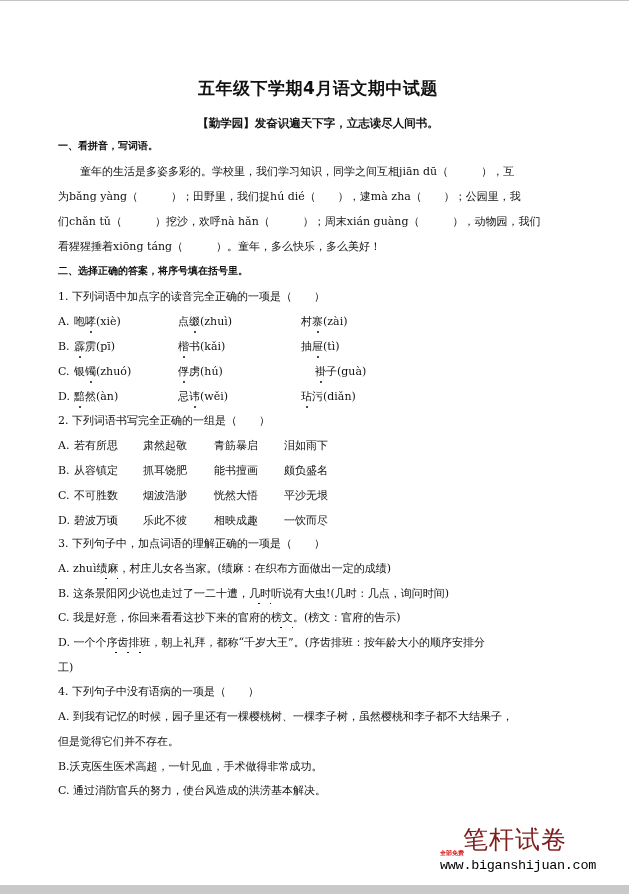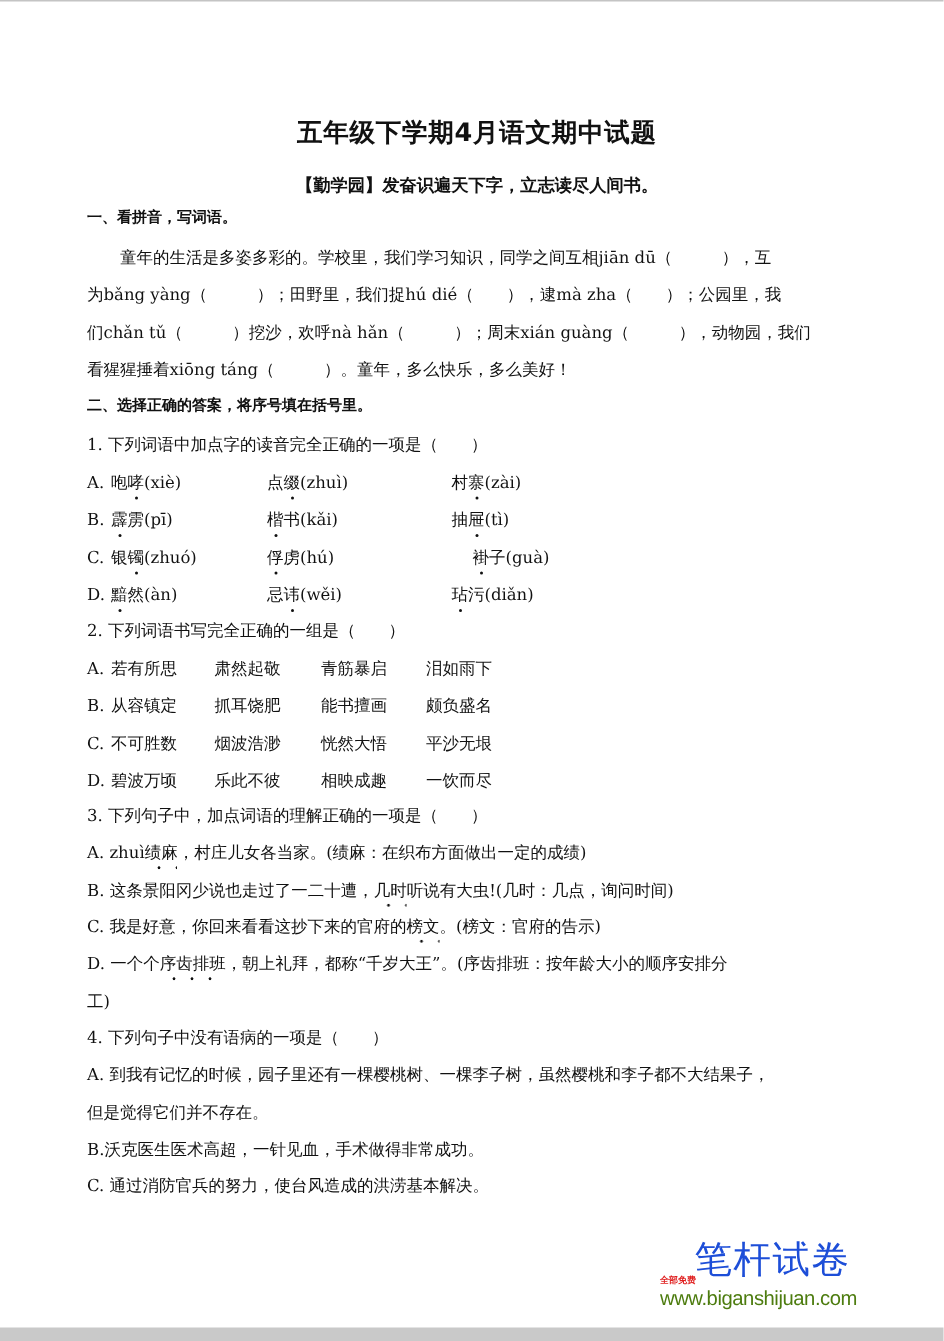--- a/index.html
+++ b/index.html
@@ -25,29 +25,29 @@
   .sec { font-family: "DejaVu Sans", "Liberation Sans", sans-serif; font-weight: bold; font-size: 10px; }
   .col { position: absolute; white-space: nowrap; }
   .dot { position: relative; display: inline-block; }
   .dot::after {
     content: ""; position: absolute; left: 50%; bottom: -3px; width: 2px; height: 2px;
     margin-left: -1px; background: #111; border-radius: 50%;
   }
   .logo { position: absolute; left: 437px; top: 823px; width: 170px; height: 60px; }
   .logo-cn {
     position: absolute; left: 26px; top: 0; font-family: "DejaVu Sans", "Liberation Sans", sans-serif;
-    font-size: 25px; color: #1d4ed8; letter-spacing: 1px;
+    font-size: 25px; color: #7f1d1d; letter-spacing: 1px;
   }
   .logo-free {
     position: absolute; left: 3px; top: 26px; font-size: 6px; color: #e02020;
     font-family: "DejaVu Sans", sans-serif; font-weight: bold;
   }
   .logo-url {
-    position: absolute; left: 3px; top: 35px; font-family: Liberation Sans, sans-serif;
-    font-size: 13.5px; color: #4d7c0f; letter-spacing: -0.3px;
+    position: absolute; left: 3px; top: 35px; font-family: Liberation Mono, monospace;
+    font-size: 13.5px; color: #000000; letter-spacing: -0.3px;
   }
 </style>
 </head>
 <body>
 
 <div class="top-rule"></div>
 
 <div class="page">
   <div class="title">五年级下学期4月语文期中试题</div>
   <div class="motto">【勤学园】发奋识遍天下字，立志读尽人间书。</div>

